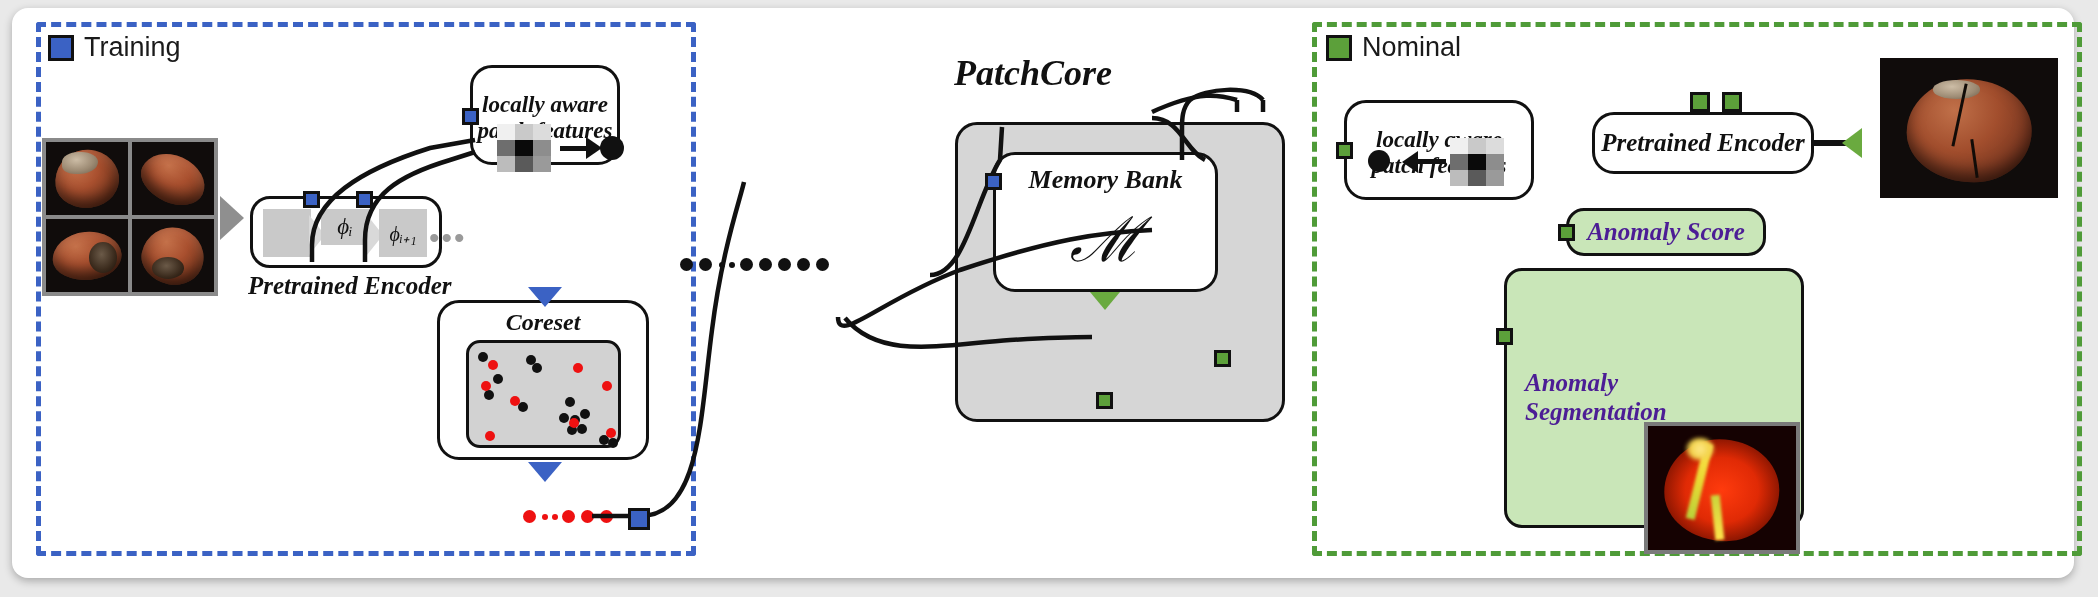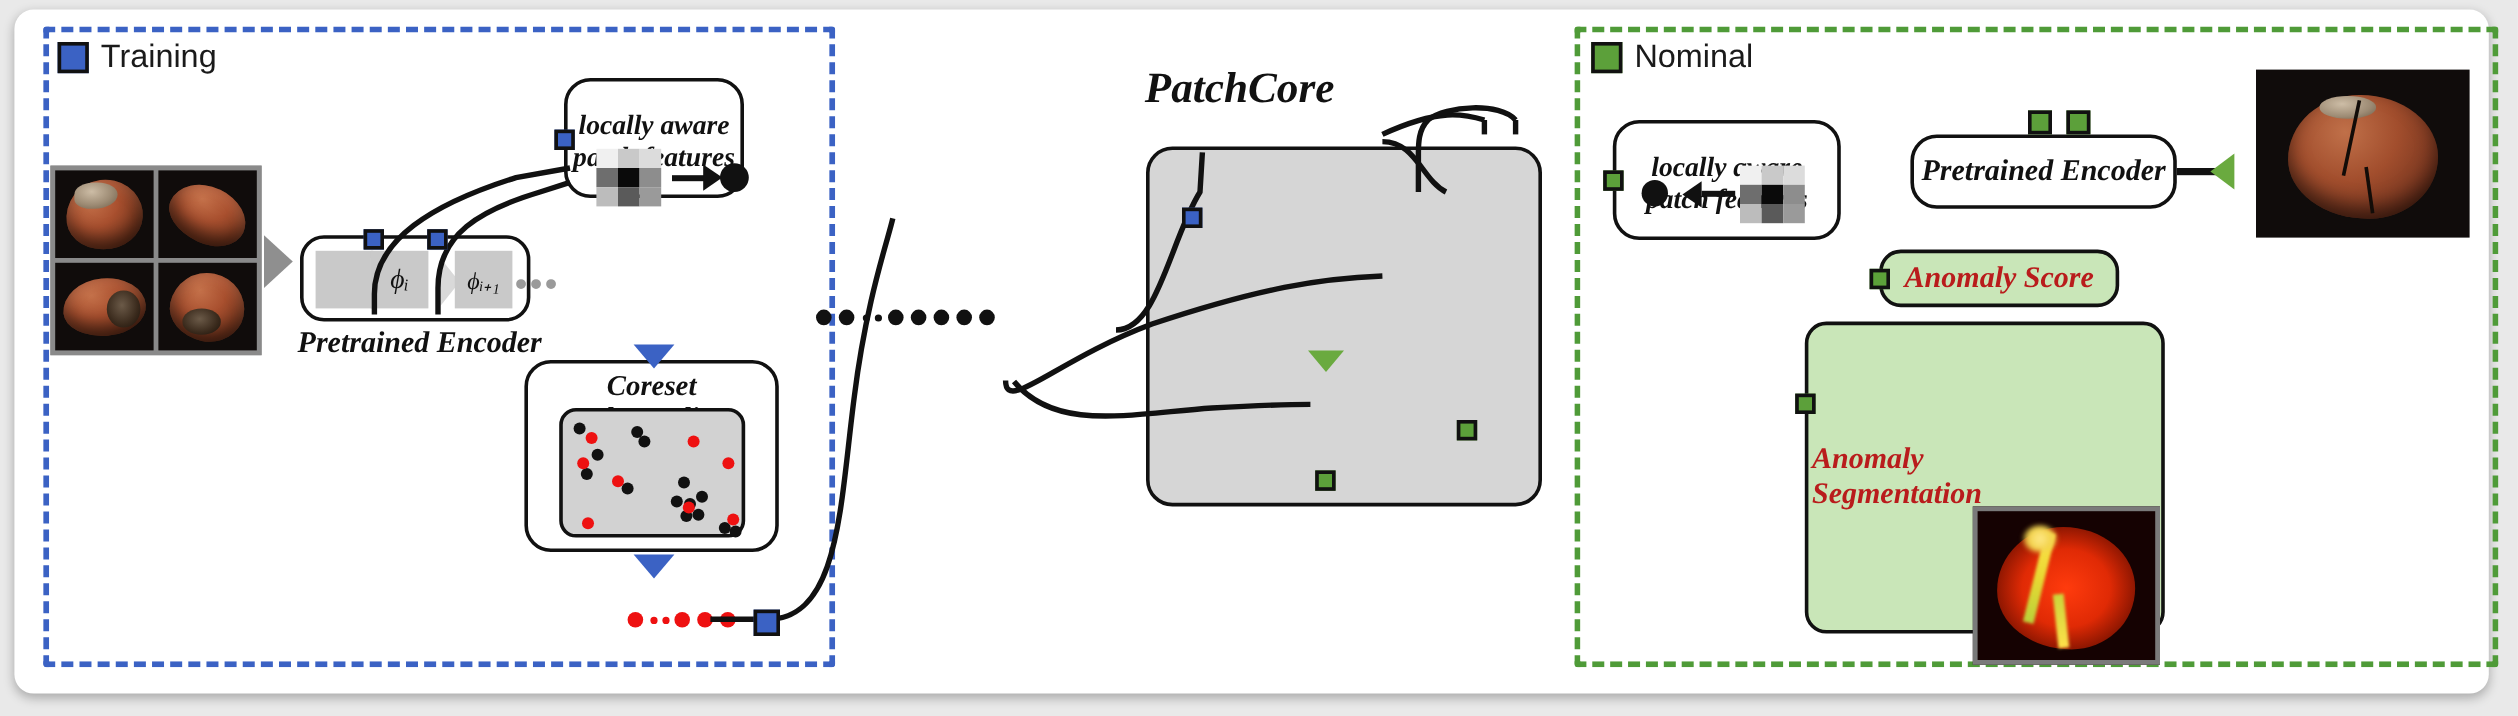--- a/index.html
+++ b/index.html
@@ -86,21 +86,21 @@
   .ellip{position:absolute;color:#9a9a9a;font-size:30px;letter-spacing:2px;line-height:1;}
 
   .bigarrow{position:absolute;width:0;height:0;border-top:22px solid transparent;
             border-bottom:22px solid transparent;border-left:24px solid #8f8f8f;}
 
   svg.wires{position:absolute;left:0;top:0;width:2098px;height:597px;overflow:visible;z-index:5;}
   svg.wires path{fill:none;stroke:#111;stroke-width:4.5;}
 
   .greenbox{position:absolute;background:#c9e6b8;border:3.5px solid #111;border-radius:18px;box-sizing:border-box;
             display:flex;align-items:center;justify-content:center;}
-  .greenbox .txt{font-family:"Liberation Serif",serif;font-style:italic;font-weight:bold;font-size:25px;color:#b91c1c;line-height:1.15;}
+  .greenbox .txt{font-family:"Liberation Serif",serif;font-style:italic;font-weight:bold;font-size:25px;color:#4c1d95;line-height:1.15;}
 
   .mscript{font-family:"Liberation Serif",serif;font-style:italic;font-size:62px;color:#111;}
   .pctitle{position:absolute;font-family:"Liberation Serif",serif;font-style:italic;font-weight:bold;
            font-size:36px;color:#111;white-space:nowrap;}
 </style>
 </head>
 <body>
 
 <div id="stage">
   <div class="card"></div>
@@ -146,21 +146,21 @@
     <div class="nut" style="--rot:12deg;--w:76%;--h:78%;">
       <div class="blemish dark" style="left:24%;top:52%;width:40%;height:30%;"></div>
     </div>
   </div>
 
   <div class="bigarrow" style="left:220px;top:196px;"></div>
 
   <div class="ebox" style="left:250px;top:196px;width:192px;height:72px;">
     <div class="estage" style="left:10px;top:10px;width:48px;height:48px;"></div>
     <div class="echev" style="left:56px;top:16px;"></div>
-    <div class="estage" style="left:56px;top:10px;width:48px;height:48px;">
+    <div class="estage" style="left:68px;top:10px;width:48px;height:36px;">
       <span class="lbl">ϕᵢ</span>
     </div>
     <div class="echev" style="left:114px;top:16px;"></div>
     <div class="estage" style="left:126px;top:10px;width:48px;height:48px;">
       <span class="lbl" style="font-size:20px;">ϕᵢ₊₁</span>
     </div>
     <div class="ellip" style="left:176px;top:24px;">•••</div>
   </div>
   <div class="conn blue" style="left:303px;top:191px;"></div>
   <div class="conn blue" style="left:356px;top:191px;"></div>
@@ -240,20 +240,24 @@
     <div class="dot r" style="left:562px;top:510px;width:13px;height:13px;"></div>
     <div class="dot r" style="left:581px;top:510px;width:13px;height:13px;"></div>
     <div class="dot r" style="left:600px;top:510px;width:13px;height:13px;"></div>
   </div>
   <div class="conn blue" style="left:628px;top:508px;width:22px;height:22px;"></div>
 
   <div class="pctitle" style="left:1033px;top:52px;transform:translateX(-50%);">PatchCore</div>
 
   <div class="greybox" style="left:955px;top:122px;width:330px;height:300px;"></div>
 
+  <div class="rbox" style="left:993px;top:152px;width:225px;height:140px;flex-direction:column;">
+    <div class="txt" style="font-size:26px;">Memory Bank</div>
+    <div class="mscript">ℳ</div>
+  </div>
   <div class="conn blue" style="left:985px;top:173px;"></div>
 
   <div class="tri green-down" style="left:1090px;top:292px;"></div>
 
   <div class="conn green" style="left:1214px;top:350px;"></div>
   <div class="conn green" style="left:1096px;top:392px;"></div>
 
   <div class="dashed-panel" id="testing-panel"></div>
 
   <div class="legend" style="left:1326px;top:32px;">
@@ -297,21 +301,21 @@
     <div class="blemish" style="position:absolute;z-index:2;left:30%;top:16%;width:26%;height:13%;
          border-radius:50%;background:radial-gradient(ellipse at 40% 35%,#cdbda6 0%,#9d8b74 60%,#6a5a46 100%);"></div>
   </div>
 
   <div class="greenbox" style="left:1566px;top:208px;width:200px;height:48px;">
     <div class="txt">Anomaly Score</div>
   </div>
   <div class="conn green" style="left:1558px;top:224px;"></div>
 
   <div class="greenbox" style="left:1504px;top:268px;width:300px;height:260px;justify-content:flex-start;">
-    <div style="padding-left:3px;">
+    <div style="padding-left:18px;">
       <div class="txt">Anomaly</div>
       <div class="txt">Segmentation</div>
     </div>
   </div>
   <div class="conn green" style="left:1496px;top:328px;"></div>
 
   <div class="imgtile heat" style="left:1644px;top:282px;width:156px;height:132px;border:4px solid #7a7a7a;box-sizing:border-box;">
     <div class="heatline" style="left:32%;top:14%;width:9px;height:62%;transform:rotate(14deg);
          background:linear-gradient(to bottom,#ffe14a,#e8d832,#b9d13a);filter:blur(1.5px);"></div>
     <div class="heatline" style="left:44%;top:56%;width:9px;height:36%;transform:rotate(-6deg);

